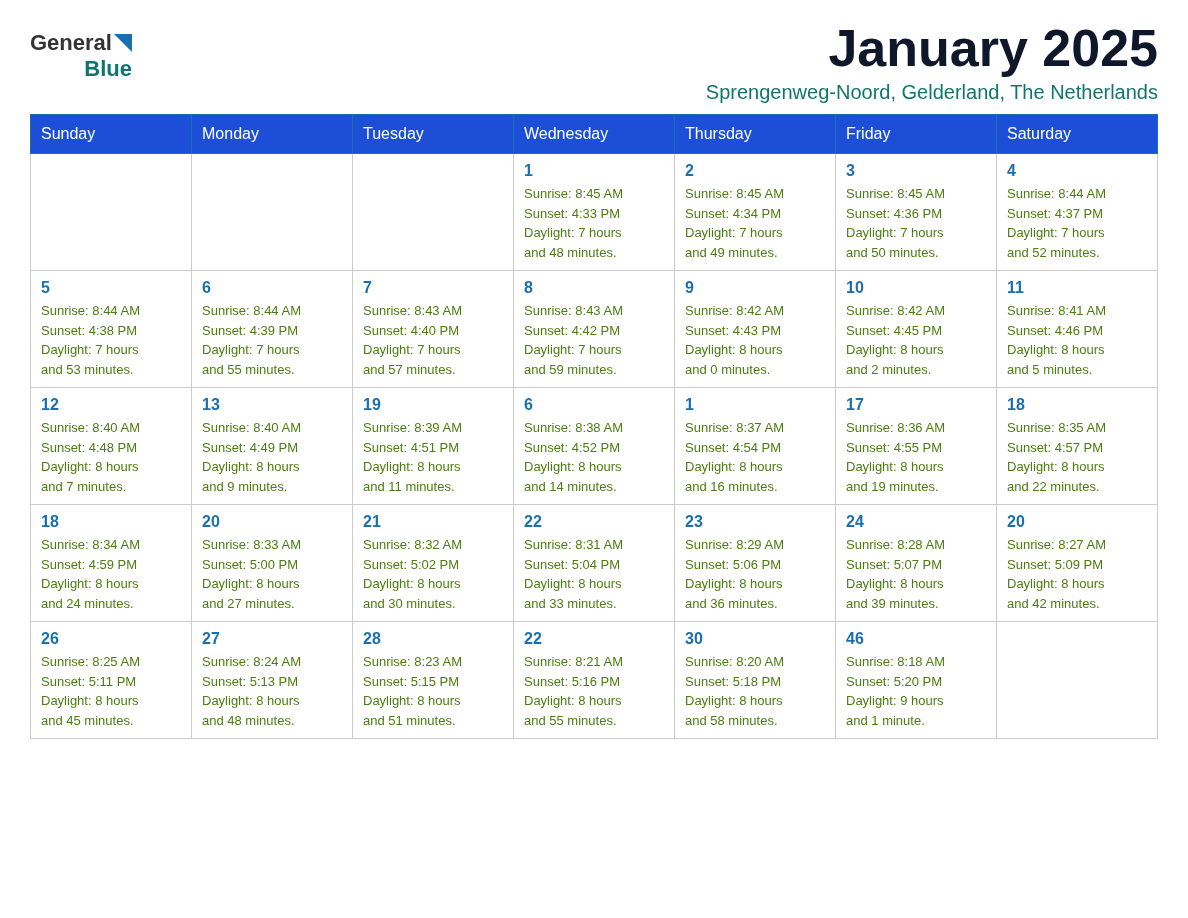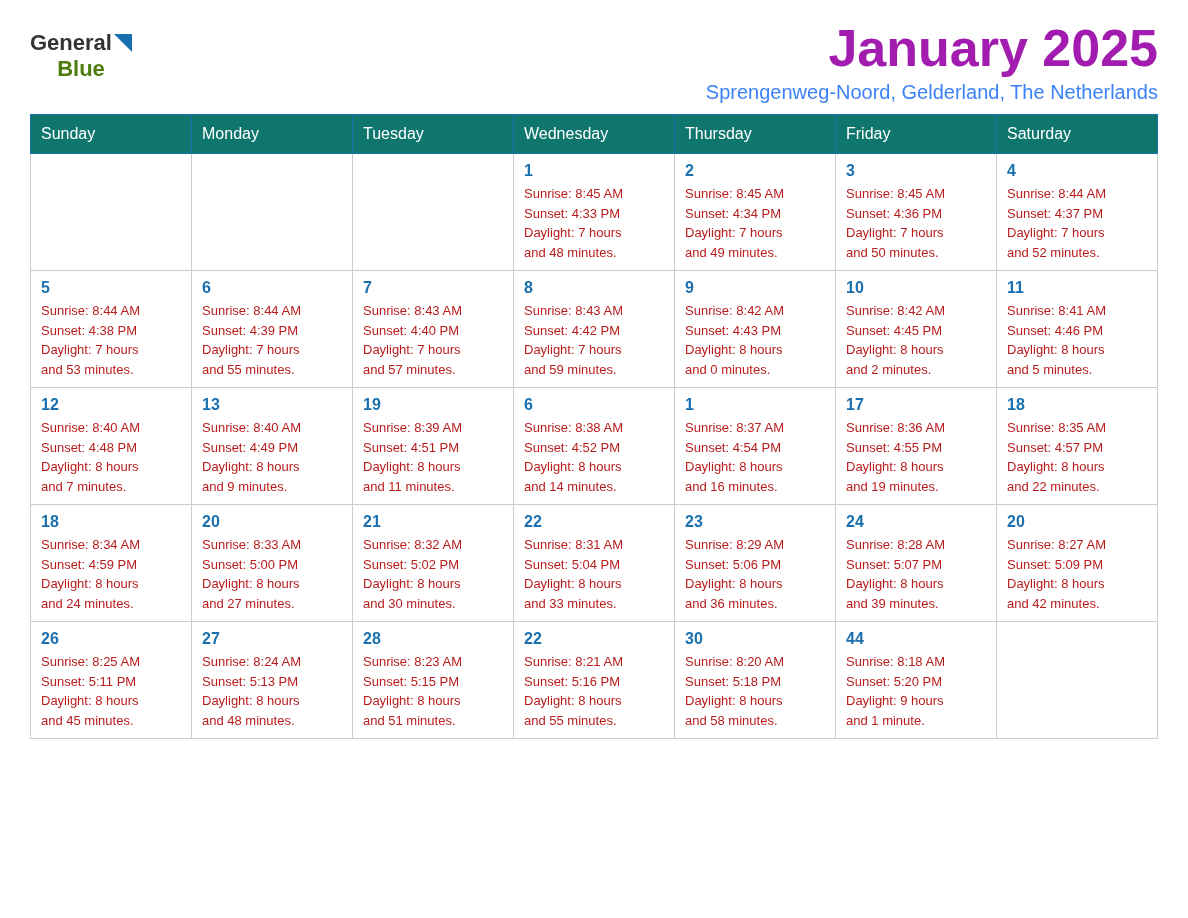--- a/index.html
+++ b/index.html
@@ -22,44 +22,44 @@
       margin-top: 10px;
     }
     .logo-text-general {
       font-size: 22px;
       font-weight: bold;
       color: #333;
     }
     .logo-text-blue {
       font-size: 22px;
       font-weight: bold;
-      color: #4d7c0f;
+      color: #0f766e;
     }
     .title-section {
       text-align: right;
     }
     .page-title {
       font-size: 52px;
       font-weight: bold;
-      color: #a21caf;
+      color: #0f172a;
       line-height: 1.1;
     }
     .subtitle {
       font-size: 20px;
-      color: #3b82f6;
+      color: #0f766e;
       margin-top: 4px;
       text-align: center;
     }
     .calendar-table {
       width: 100%;
       border-collapse: collapse;
       margin-top: 8px;
     }
     .calendar-table thead tr th {
-      background-color: #0f766e;
+      background-color: #1d4ed8;
       color: #fff;
       text-align: left;
       padding: 10px 10px;
       font-size: 16px;
       font-weight: normal;
       border: 1px solid #1a6faf;
     }
     .calendar-table tbody tr td {
       vertical-align: top;
       padding: 8px 10px;
@@ -71,36 +71,36 @@
     }
     .day-number {
       font-size: 16px;
       font-weight: bold;
       color: #1a6faf;
       display: block;
       margin-bottom: 4px;
     }
     .day-info {
       font-size: 13px;
-      color: #b91c1c;
+      color: #4d7c0f;
       line-height: 1.5;
     }
     .empty-cell {
       background: #fff;
     }
     tbody tr td:first-child .day-number {
       color: #1a6faf;
     }
   </style>
 </head>
 <body>
 
 <div class="header-row">
   <div class="logo">
-    <div style="display:flex;flex-direction:column;align-items:center;">
+    <div style="display:flex;flex-direction:column;align-items:flex-end;">
       <div style="display:flex;align-items:center;">
         <span class="logo-text-general">General</span>
         <span style="margin-left:2px;display:inline-flex;align-items:center;">
           <svg width="18" height="18" viewBox="0 0 18 18">
             <polygon points="0,0 18,0 18,18" fill="#1a6faf"></polygon>
           </svg>
         </span>
       </div>
       <span class="logo-text-blue" style="margin-left:0;">Blue</span>
     </div>
@@ -250,19 +250,19 @@
         </td>
         <td>
           <span class="day-number">22</span>
           <div class="day-info">Sunrise: 8:21 AM<br>Sunset: 5:16 PM<br>Daylight: 8 hours<br>and 55 minutes.</div>
         </td>
         <td>
           <span class="day-number">30</span>
           <div class="day-info">Sunrise: 8:20 AM<br>Sunset: 5:18 PM<br>Daylight: 8 hours<br>and 58 minutes.</div>
         </td>
         <td>
-          <span class="day-number">44</span>
+          <span class="day-number">46</span>
           <div class="day-info">Sunrise: 8:18 AM<br>Sunset: 5:20 PM<br>Daylight: 9 hours<br>and 1 minute.</div>
         </td>
         <td class="empty-cell"></td>
       </tr>
     </tbody>
 </table>
 
 </body></html>

